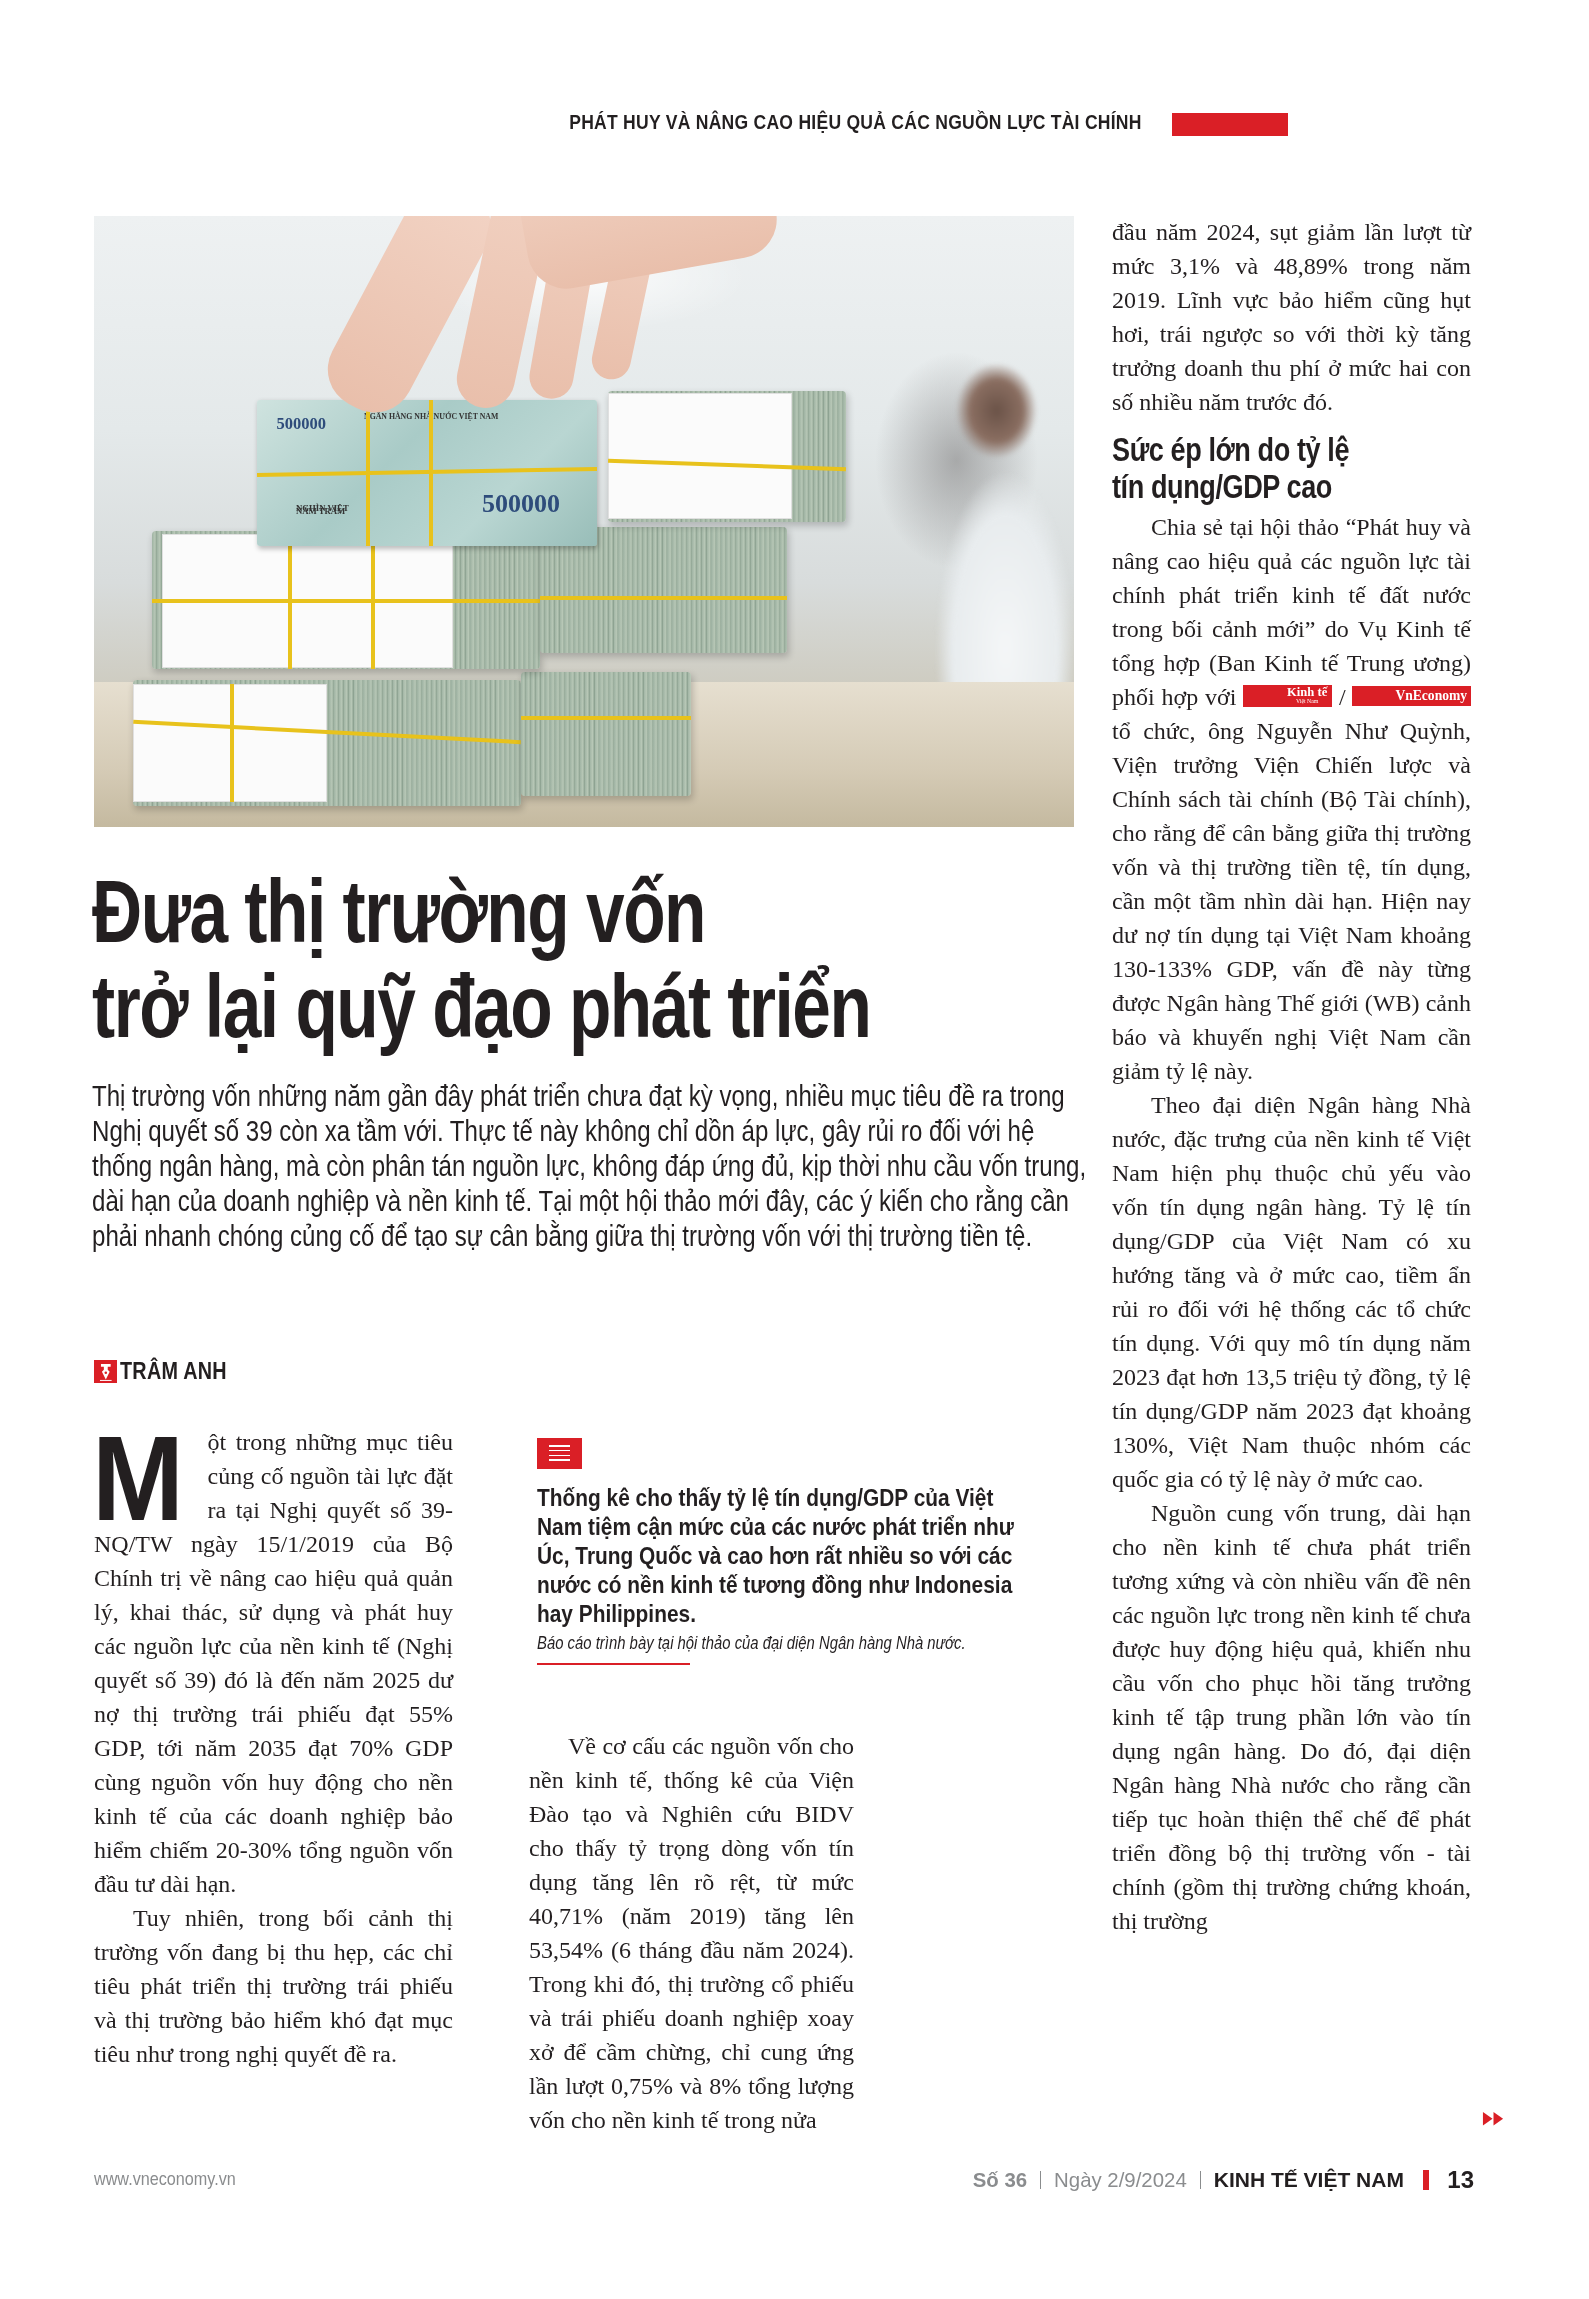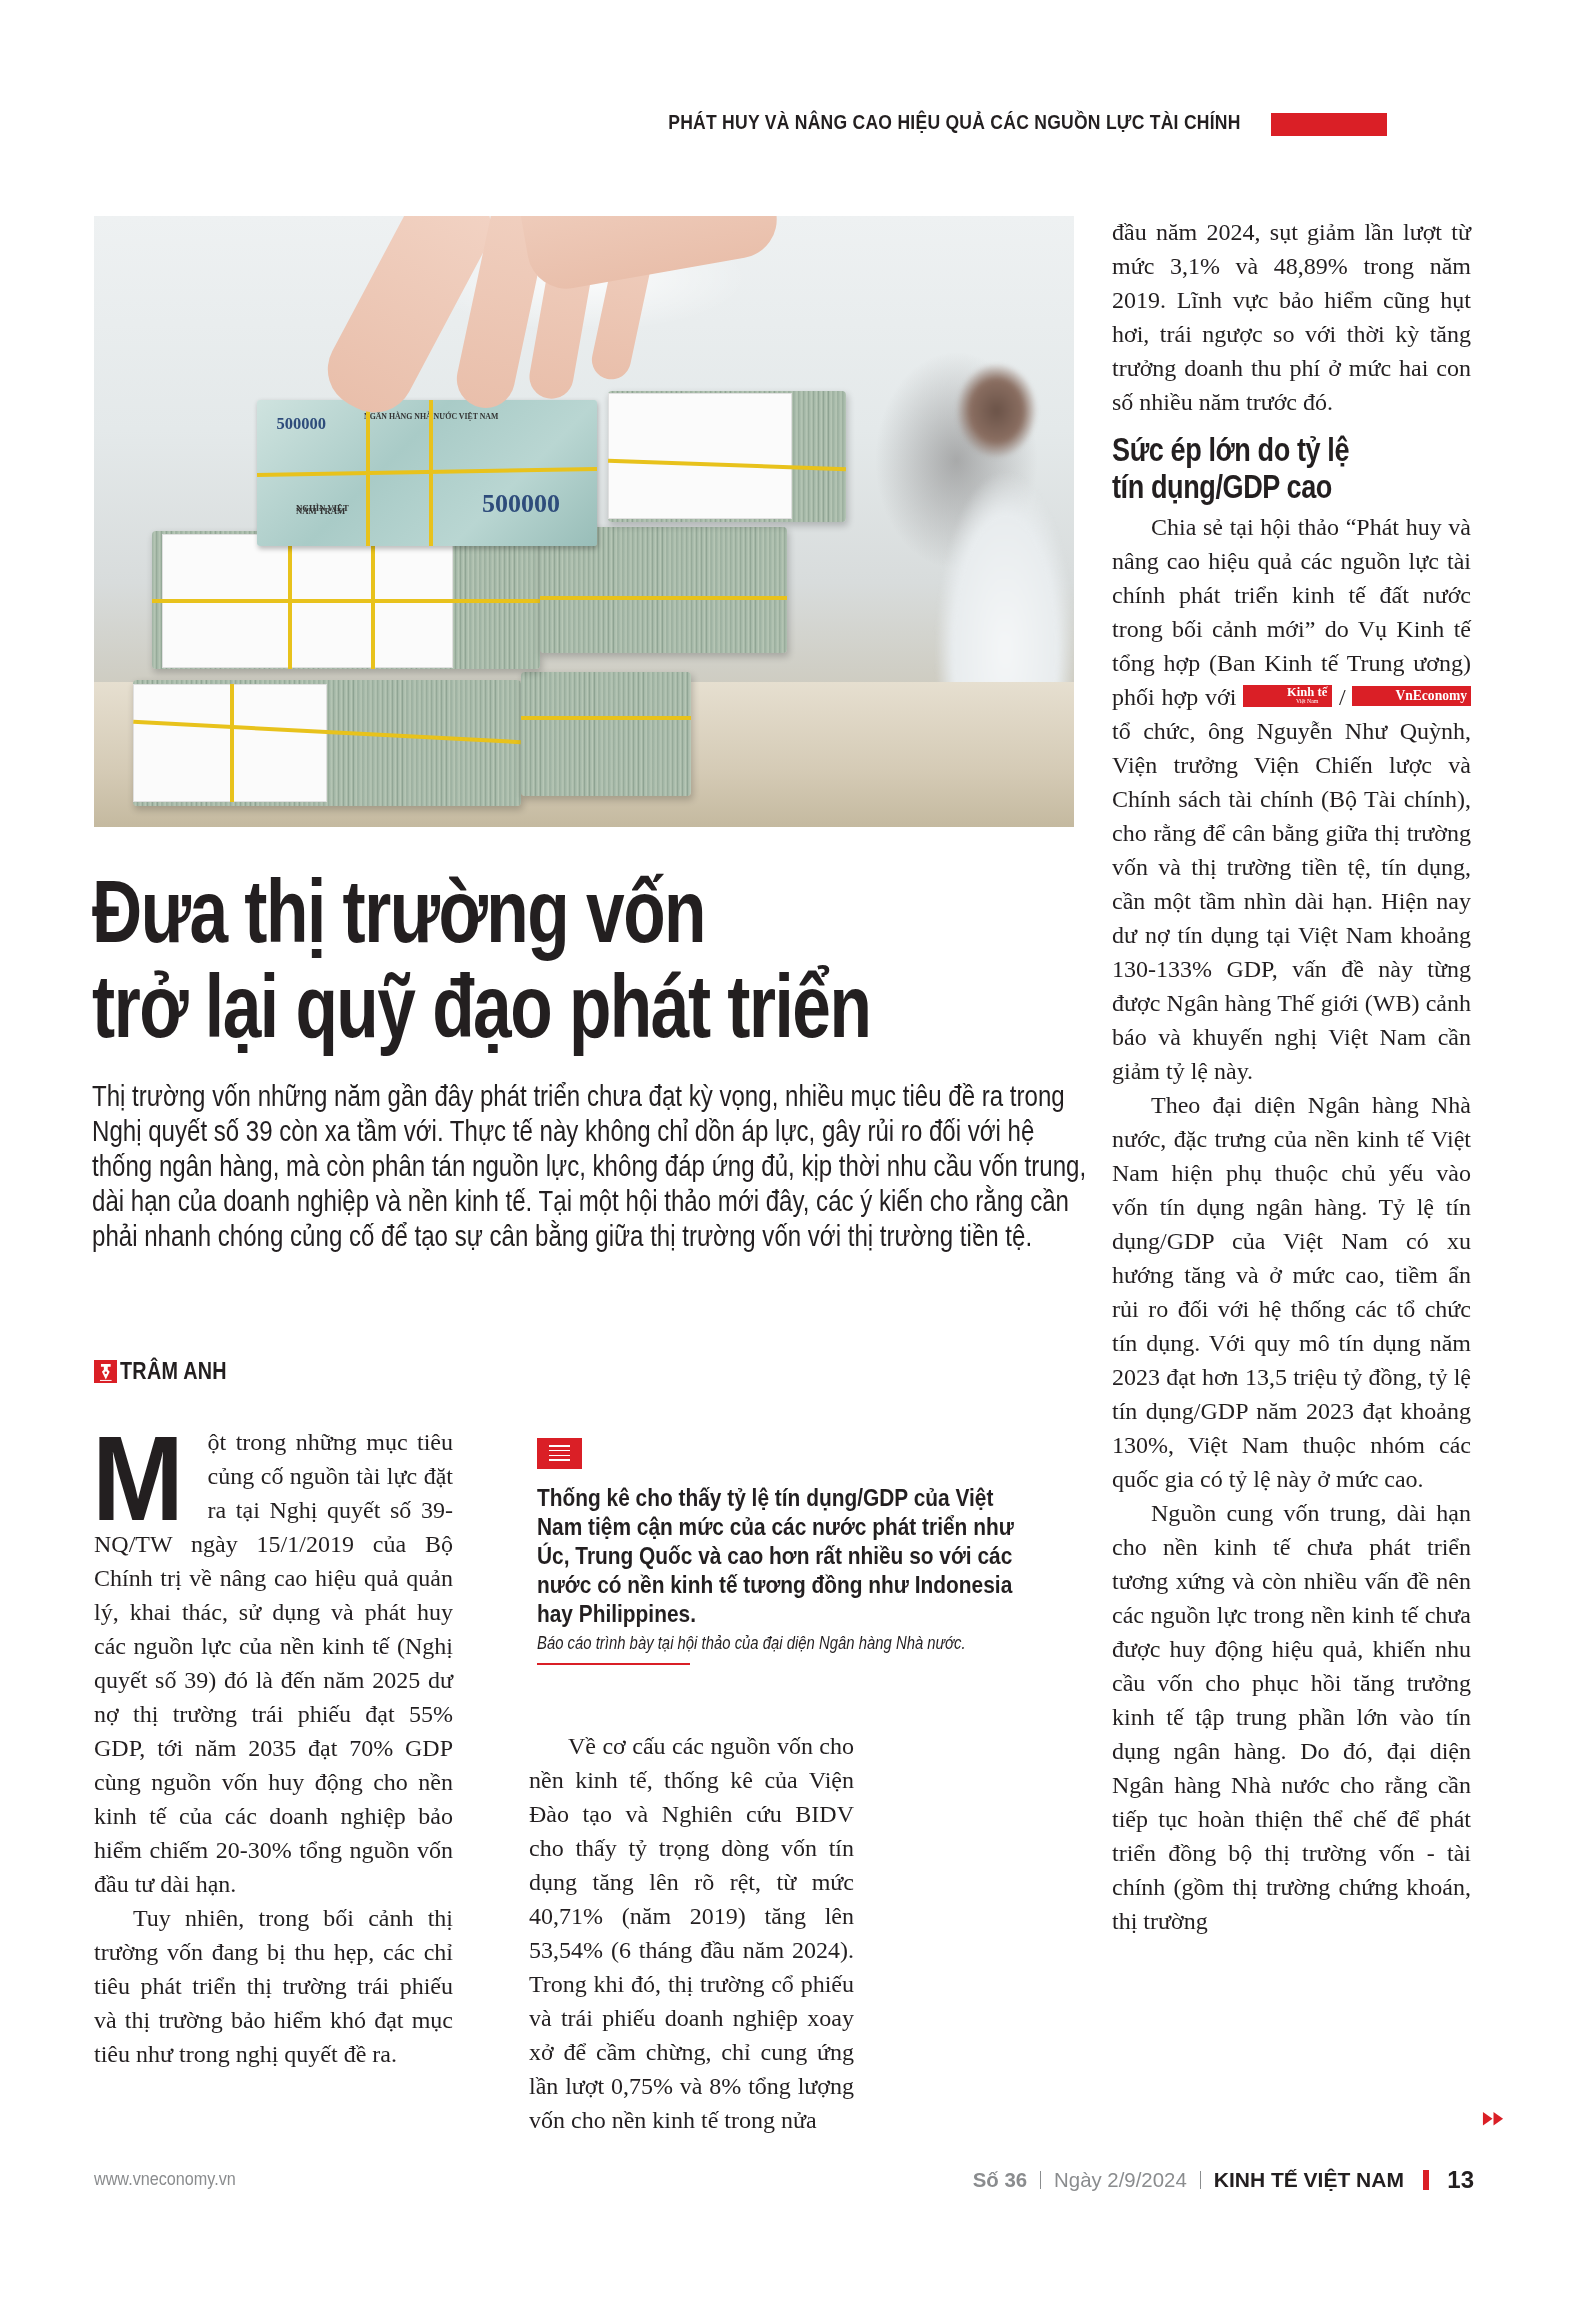--- a/index.html
+++ b/index.html
@@ -1,20 +1,20 @@
 <!DOCTYPE html>
 <html><head>
 <meta charset="utf-8">
 <style>
   * { box-sizing: border-box; margin: 0; padding: 0; }
   html, body { width: 1589px; height: 2300px; background: #ffffff; overflow: hidden; }
   body { position: relative; font-family: "Liberation Serif", "DejaVu Serif", serif; color: #231f20; }
 
   .running-head {
-    position: absolute; top: 109px; left: 0; width: 1387px; height: 39px;
+    position: absolute; top: 109px; left: 0; width: 1288px; height: 39px;
   }
   .running-head .rh-text {
     position: absolute; right: 146px; top: 1.9px;
     font-family: "Liberation Sans", sans-serif; font-weight: bold;
     font-size: 20.4px; letter-spacing: 0.3px; color: #231f20;
     transform: scaleX(0.86); transform-origin: right center;
     white-space: nowrap;
   }
   .running-head .rh-bar {
     position: absolute; right: 0; top: 3.9px; width: 116px; height: 23px; background: #da1f26;

